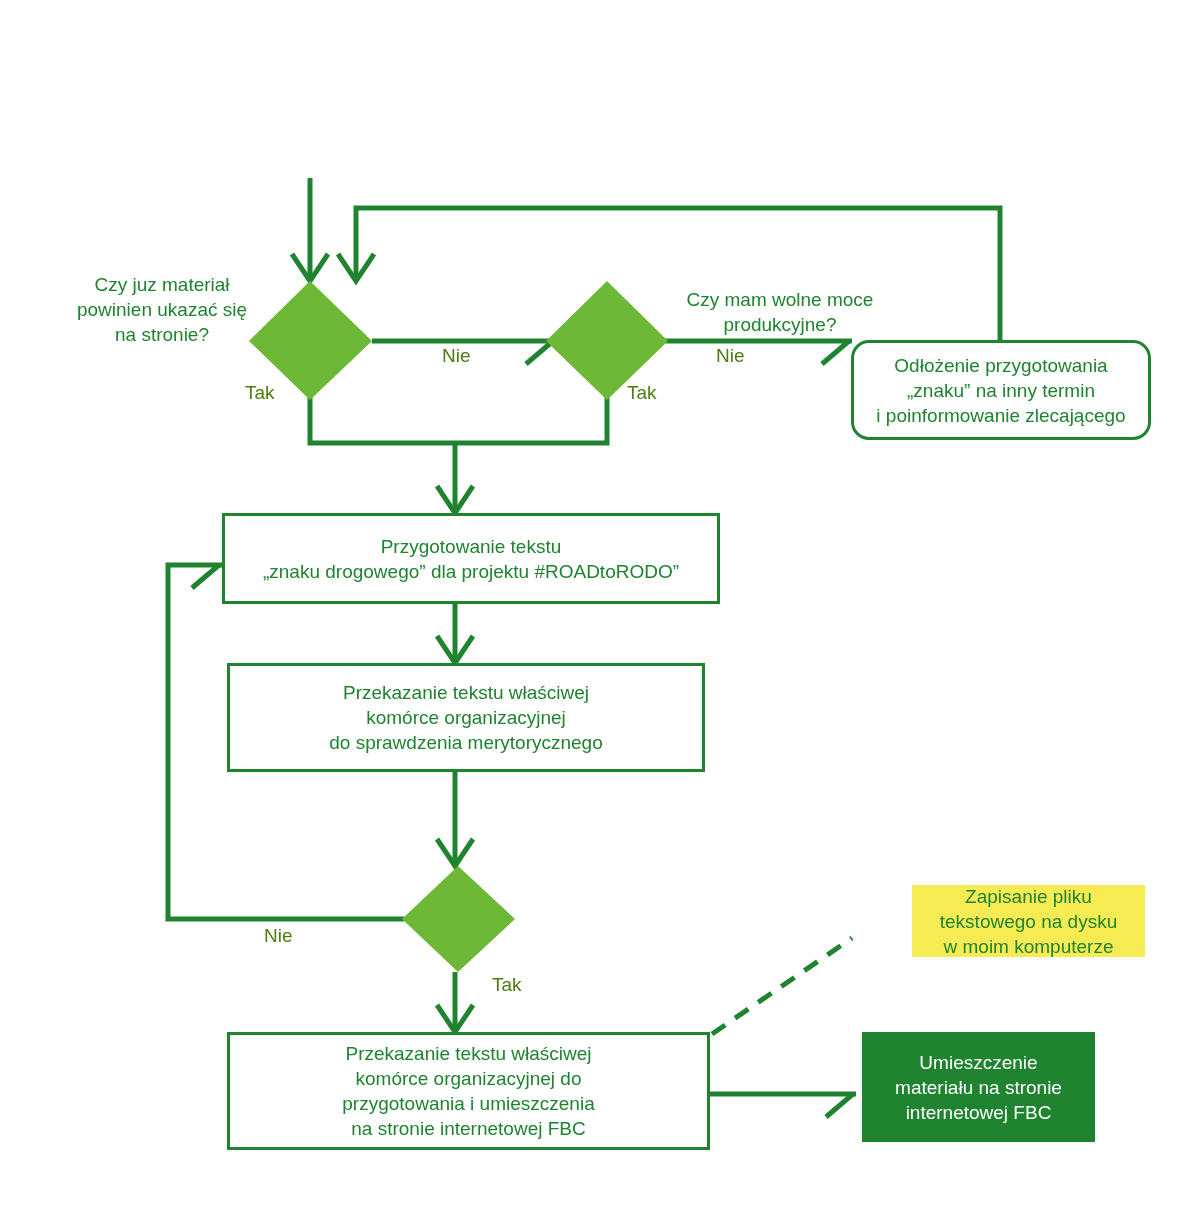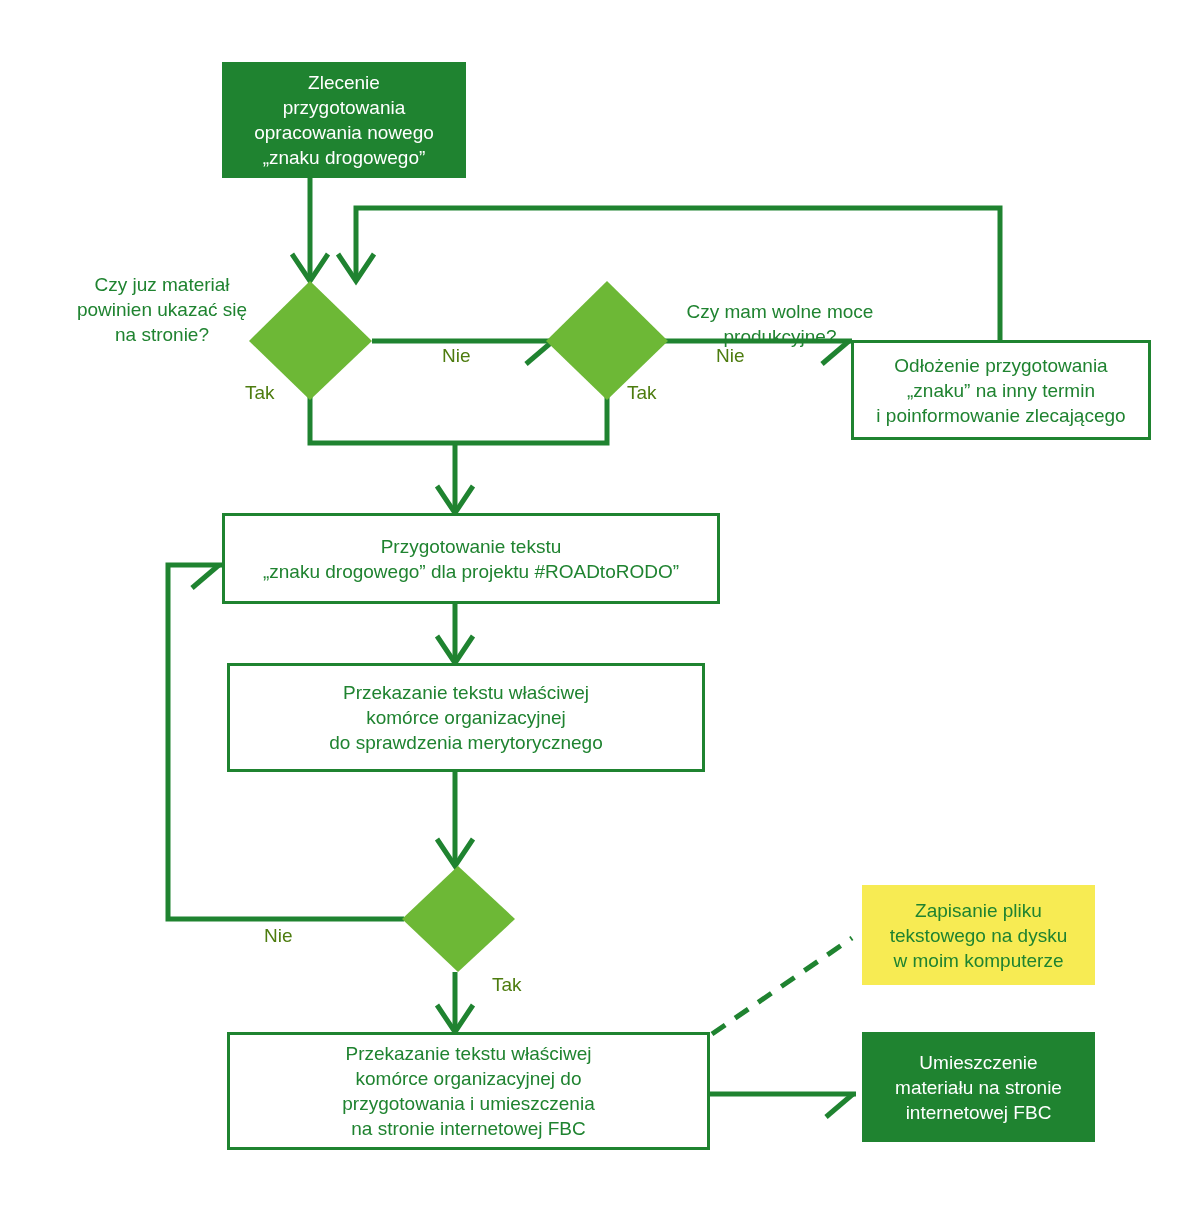--- a/index.html
+++ b/index.html
@@ -131,28 +131,22 @@
     <g>
       <path d="M710,1094 L856,1094" stroke="#1f8330" stroke-width="5" fill="none"></path>
       <path d="M826,1117 L853,1094" stroke="#1f8330" stroke-width="5" fill="none"></path>
     </g>
 
     <polygon points="310,281 372,341 310,400 249,341" fill="#6db836"></polygon>
     <polygon points="607,281 668,341 607,400 546,341" fill="#6db836"></polygon>
     <polygon points="458,866 515,919 458,972 402,919" fill="#6db836"></polygon>
   </svg>
 
-  <div class="box box-filled-green node-text" style="left:222px; top:62px; width:244px; height:116px;">
-    <span>Zlecenie
-przygotowania
-opracowania nowego
-„znaku drogowego”</span>
-  </div>
-
-  <div class="box box-outline-green node-text" style="left:851px; top:340px; width:300px; height:100px;">
+
+  <div class="box box-outline-green node-text" style="left:851px; top:340px; width:300px; height:100px;border-radius:18px;">
     <span>Odłożenie przygotowania
 „znaku” na inny termin
 i poinformowanie zlecającego</span>
   </div>
 
   <div class="box box-outline-green node-text" style="left:222px; top:513px; width:498px; height:91px;">
     <span>Przygotowanie tekstu
 „znaku drogowego” dla projektu #ROADtoRODO”</span>
   </div>
 
@@ -162,39 +156,39 @@
 do sprawdzenia merytorycznego</span>
   </div>
 
   <div class="box box-outline-green node-text" style="left:227px; top:1032px; width:483px; height:118px;">
     <span>Przekazanie tekstu właściwej
 komórce organizacyjnej do
 przygotowania i umieszczenia
 na stronie internetowej FBC</span>
   </div>
 
-  <div class="box box-filled-yellow node-text" style="left:862px; top:885px; width:233px; height:100px;">
+  <div class="box box-filled-yellow node-text" style="left:912px; top:885px; width:233px; height:72px;">
     <span>Zapisanie pliku
 tekstowego na dysku
 w moim komputerze</span>
   </div>
 
   <div class="box box-filled-green node-text" style="left:862px; top:1032px; width:233px; height:110px;">
     <span>Umieszczenie
 materiału na stronie
 internetowej FBC</span>
   </div>
 
   <div class="free-label" style="left:42px; top:247px; width:240px;">
     <span>Czy juz materiał
 powinien ukazać się
 na stronie?</span>
   </div>
 
-  <div class="free-label" style="left:650px; top:274px; width:260px;">
+  <div class="free-label" style="left:650px; top:262px; width:260px;">
     <span>Czy mam wolne moce
 produkcyjne?</span>
   </div>
 
 
   <div class="edge-label" style="left:442px; top:345px;">Nie</div>
 
   <div class="edge-label" style="left:245px; top:382px;">Tak</div>
 
   <div class="edge-label" style="left:716px; top:345px;">Nie</div>

